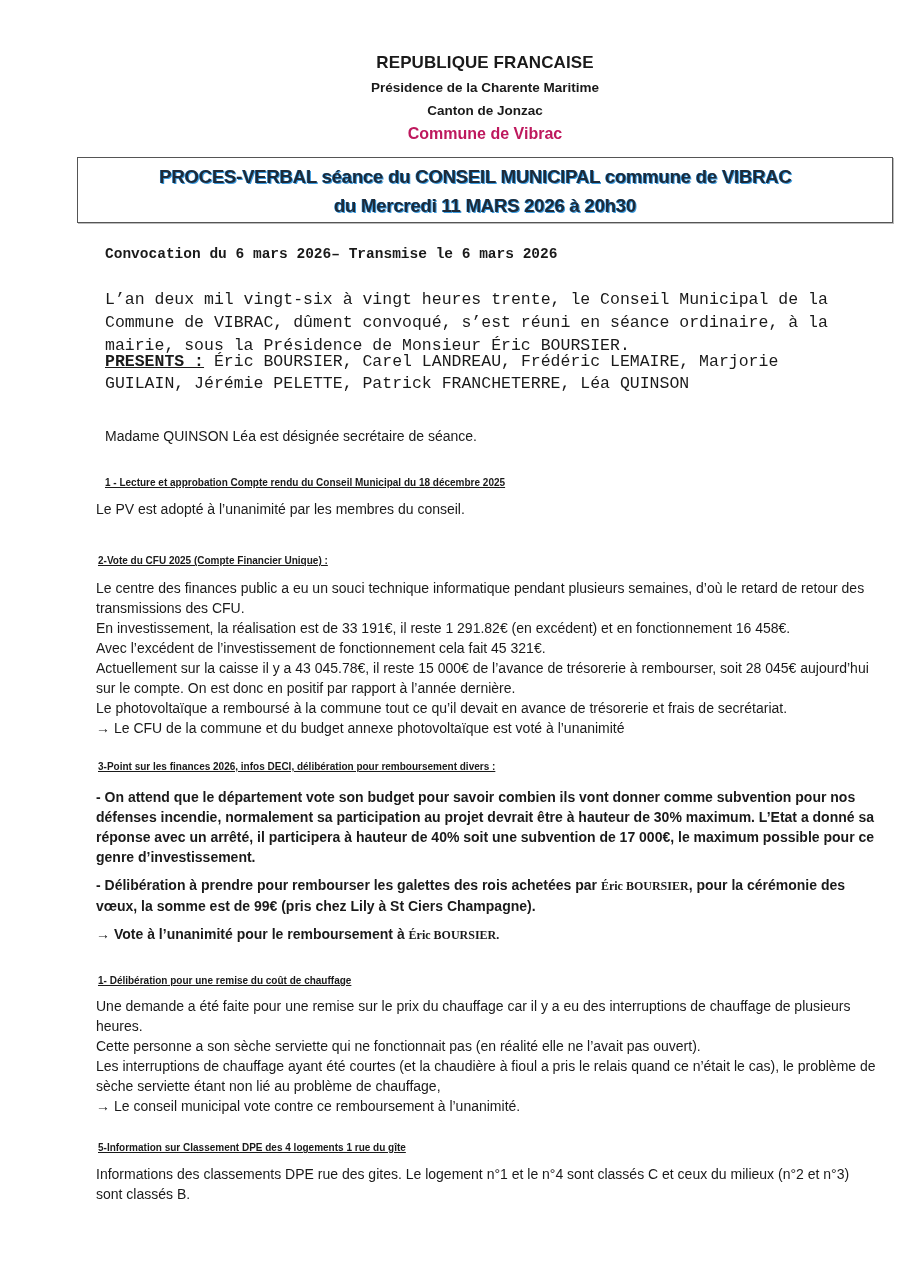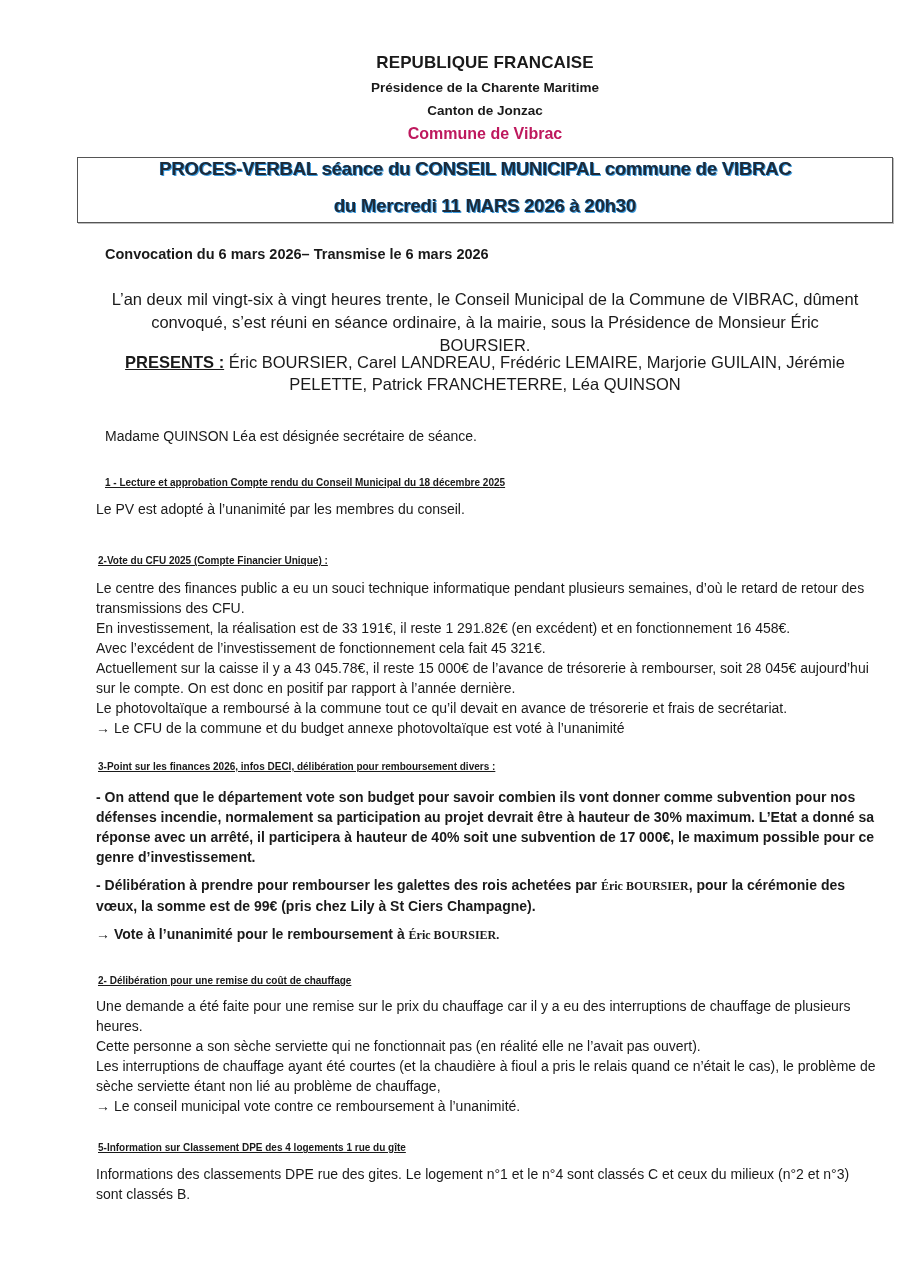--- a/index.html
+++ b/index.html
@@ -1,30 +1,30 @@
 <!DOCTYPE html>
 <html><head>
 <meta charset="utf-8">
 <style>
   html, body { margin: 0; padding: 0; background: #ffffff; }
   body { width: 900px; height: 1273px; position: relative; overflow: hidden; color: #1a1a1a; }
   .page { position: absolute; left: 0; top: 0; width: 900px; height: 1273px; background: #fff; margin-left: 35px; }
   .edge-line { position: absolute; left: 891px; top: 4px; width: 1px; height: 1262px; background: #d9dde2; }
   .sans { font-family: "Liberation Sans", "DejaVu Sans", sans-serif; }
-  .serif { font-family: Liberation Sans, sans-serif; text-align: center; }
+  .serif { font-family: Liberation Mono, monospace; }
 
   .hdr { position: absolute; left: 0; width: 900px; text-align: center; font-weight: bold; }
   .hdr1 { top: 53px; font-size: 17px; letter-spacing: 0.1px; }
   .hdr2 { top: 80px; font-size: 13.5px; }
   .hdr3 { top: 103px; font-size: 13.5px; }
   .hdr4 { top: 125px; font-size: 16px; color: #be185d; }
 
   .title-box { position: absolute; left: 42px; top: 157px; width: 814px; height: 64px; border: 1.5px solid #555; box-shadow: 1px 1px 0 #bbb; }
   .title-line { position: absolute; left: 0; width: 100%; text-align: center; font-weight: bold; font-size: 18.5px; color: #1e2a38; text-shadow: 1px 1px 0 #3a9be0, -0.5px 0 0 #3a9be0; letter-spacing: -0.2px; }
-  .tl1 { top: 0; padding-right: 19px; box-sizing: border-box; }
+  .tl1 { top: 8px; padding-right: 19px; box-sizing: border-box; }
   .tl2 { top: 37px; }
 
   .convoc { position: absolute; left: 70px; top: 246px; font-size: 14.5px; font-weight: bold; }
   .intro { position: absolute; left: 70px; top: 288px; width: 760px; font-size: 16.5px; line-height: 23px; }
   .present { position: absolute; left: 70px; top: 351px; width: 760px; font-size: 16.5px; line-height: 22px; }
   .present .lbl { font-weight: bold; text-decoration: underline; }
   .secretary { position: absolute; left: 70px; top: 428px; font-size: 14px; }
 
   .sec-h { position: absolute; font-weight: bold; font-size: 10px; text-decoration: underline; }
   .para { position: absolute; left: 61px; width: 780px; font-size: 14px; line-height: 20px; }
@@ -81,21 +81,21 @@
 
   <div class="sec-h h3 sans">3-Point sur les finances 2026, infos DECI, délibération pour remboursement divers :</div>
   <div class="para p3 sans">
     <p>- On attend que le département vote son budget pour savoir combien ils vont donner comme subvention pour nos défenses incendie, normalement sa participation au projet devrait être à hauteur de 30% maximum. L’Etat a donné sa réponse avec un arrêté, il participera à hauteur de 40% soit une subvention de 17 000€, le maximum possible pour ce genre d’investissement.</p>
     <div class="gap"></div>
     <p><span>- Délibération à prendre pour rembourser les galettes des rois achetées par </span><span class="nm">Éric BOURSIER</span><span>, pour la cérémonie des vœux, la somme est de 99€ (pris chez Lily à St Ciers Champagne).</span></p>
     <div class="gap"></div>
     <p><span class="arrow">→</span><span>Vote à l’unanimité pour le remboursement à </span><span class="nm">Éric BOURSIER.</span></p>
   </div>
 
-  <div class="sec-h h4 sans">2- Délibération pour une remise du coût de chauffage</div>
+  <div class="sec-h h4 sans">1- Délibération pour une remise du coût de chauffage</div>
   <div class="para p4 sans">
     <p>Une demande a été faite pour une remise sur le prix du chauffage car il y a eu des interruptions de chauffage de plusieurs heures.</p>
     <p>Cette personne a son sèche serviette qui ne fonctionnait pas (en réalité elle ne l’avait pas ouvert).</p>
     <p>Les interruptions de chauffage ayant été courtes (et la chaudière à fioul a pris le relais quand ce n’était le cas), le problème de sèche serviette étant non lié au problème de chauffage,</p>
     <p><span class="arrow">→</span><span>Le conseil municipal vote contre ce remboursement à l’unanimité.</span></p>
   </div>
 
   <div class="sec-h h5 sans">5-Information sur Classement DPE des 4 logements 1 rue du gîte</div>
   <div class="para p5 sans">
     <p>Informations des classements DPE rue des gites. Le logement n°1 et le n°4 sont classés C et ceux du milieux (n°2 et n°3) sont classés B.</p>

